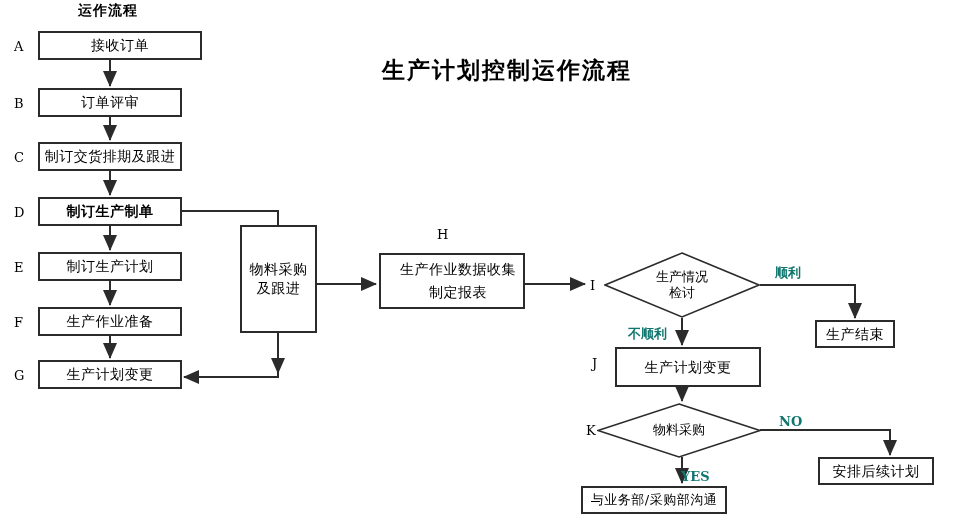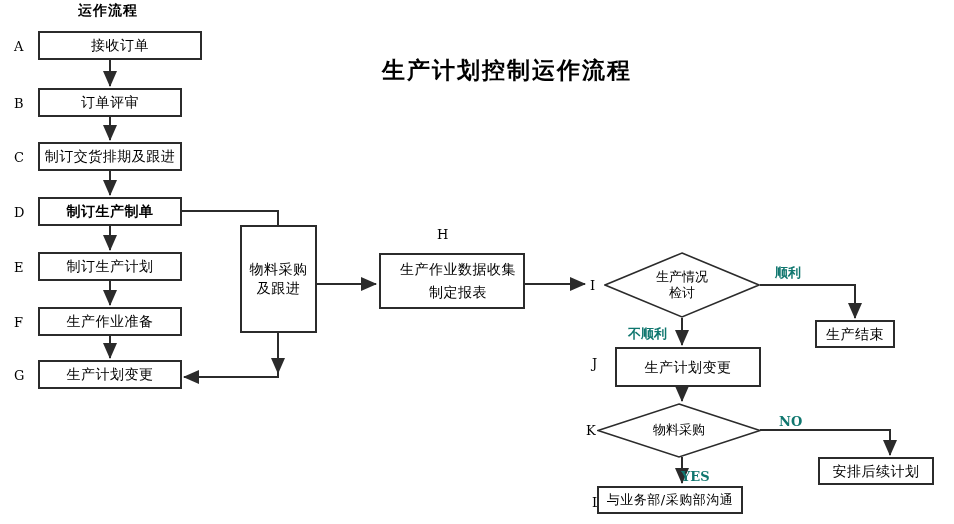--- a/index.html
+++ b/index.html
@@ -135,15 +135,15 @@
     </div>
   </div>
 
   <div class="edge-label latin" style="left:779px;top:415px;">NO</div>
 
   <div class="node" style="left:818px;top:457px;width:116px;height:28px;">安排后续计划</div>
 
   <div class="edge-label latin" style="left:637px;top:470px;margin-left:44px;">YES</div>
 
   <div class="tag" style="left:592px;top:496px;">L</div>
-  <div class="node" style="left:597px;top:486px;width:146px;height:28px;font-size:13px;">与业务部/采购部沟通</div>
+  <div class="node" style="left:581px;top:486px;width:146px;height:28px;font-size:13px;">与业务部/采购部沟通</div>
 
 </div>
 
 </body></html>

